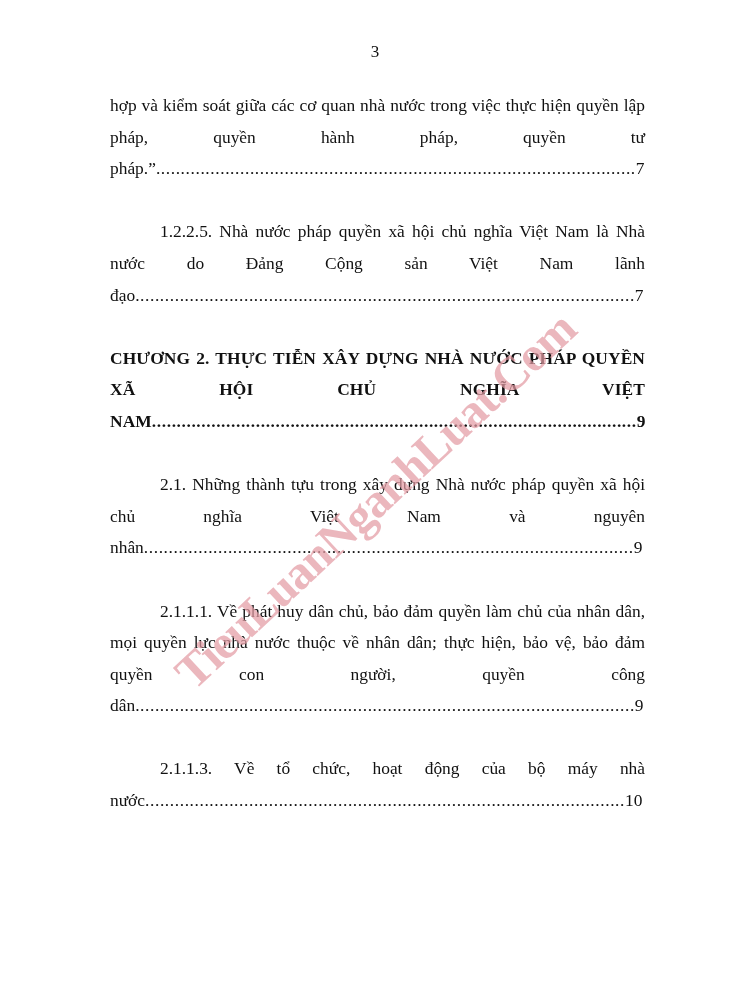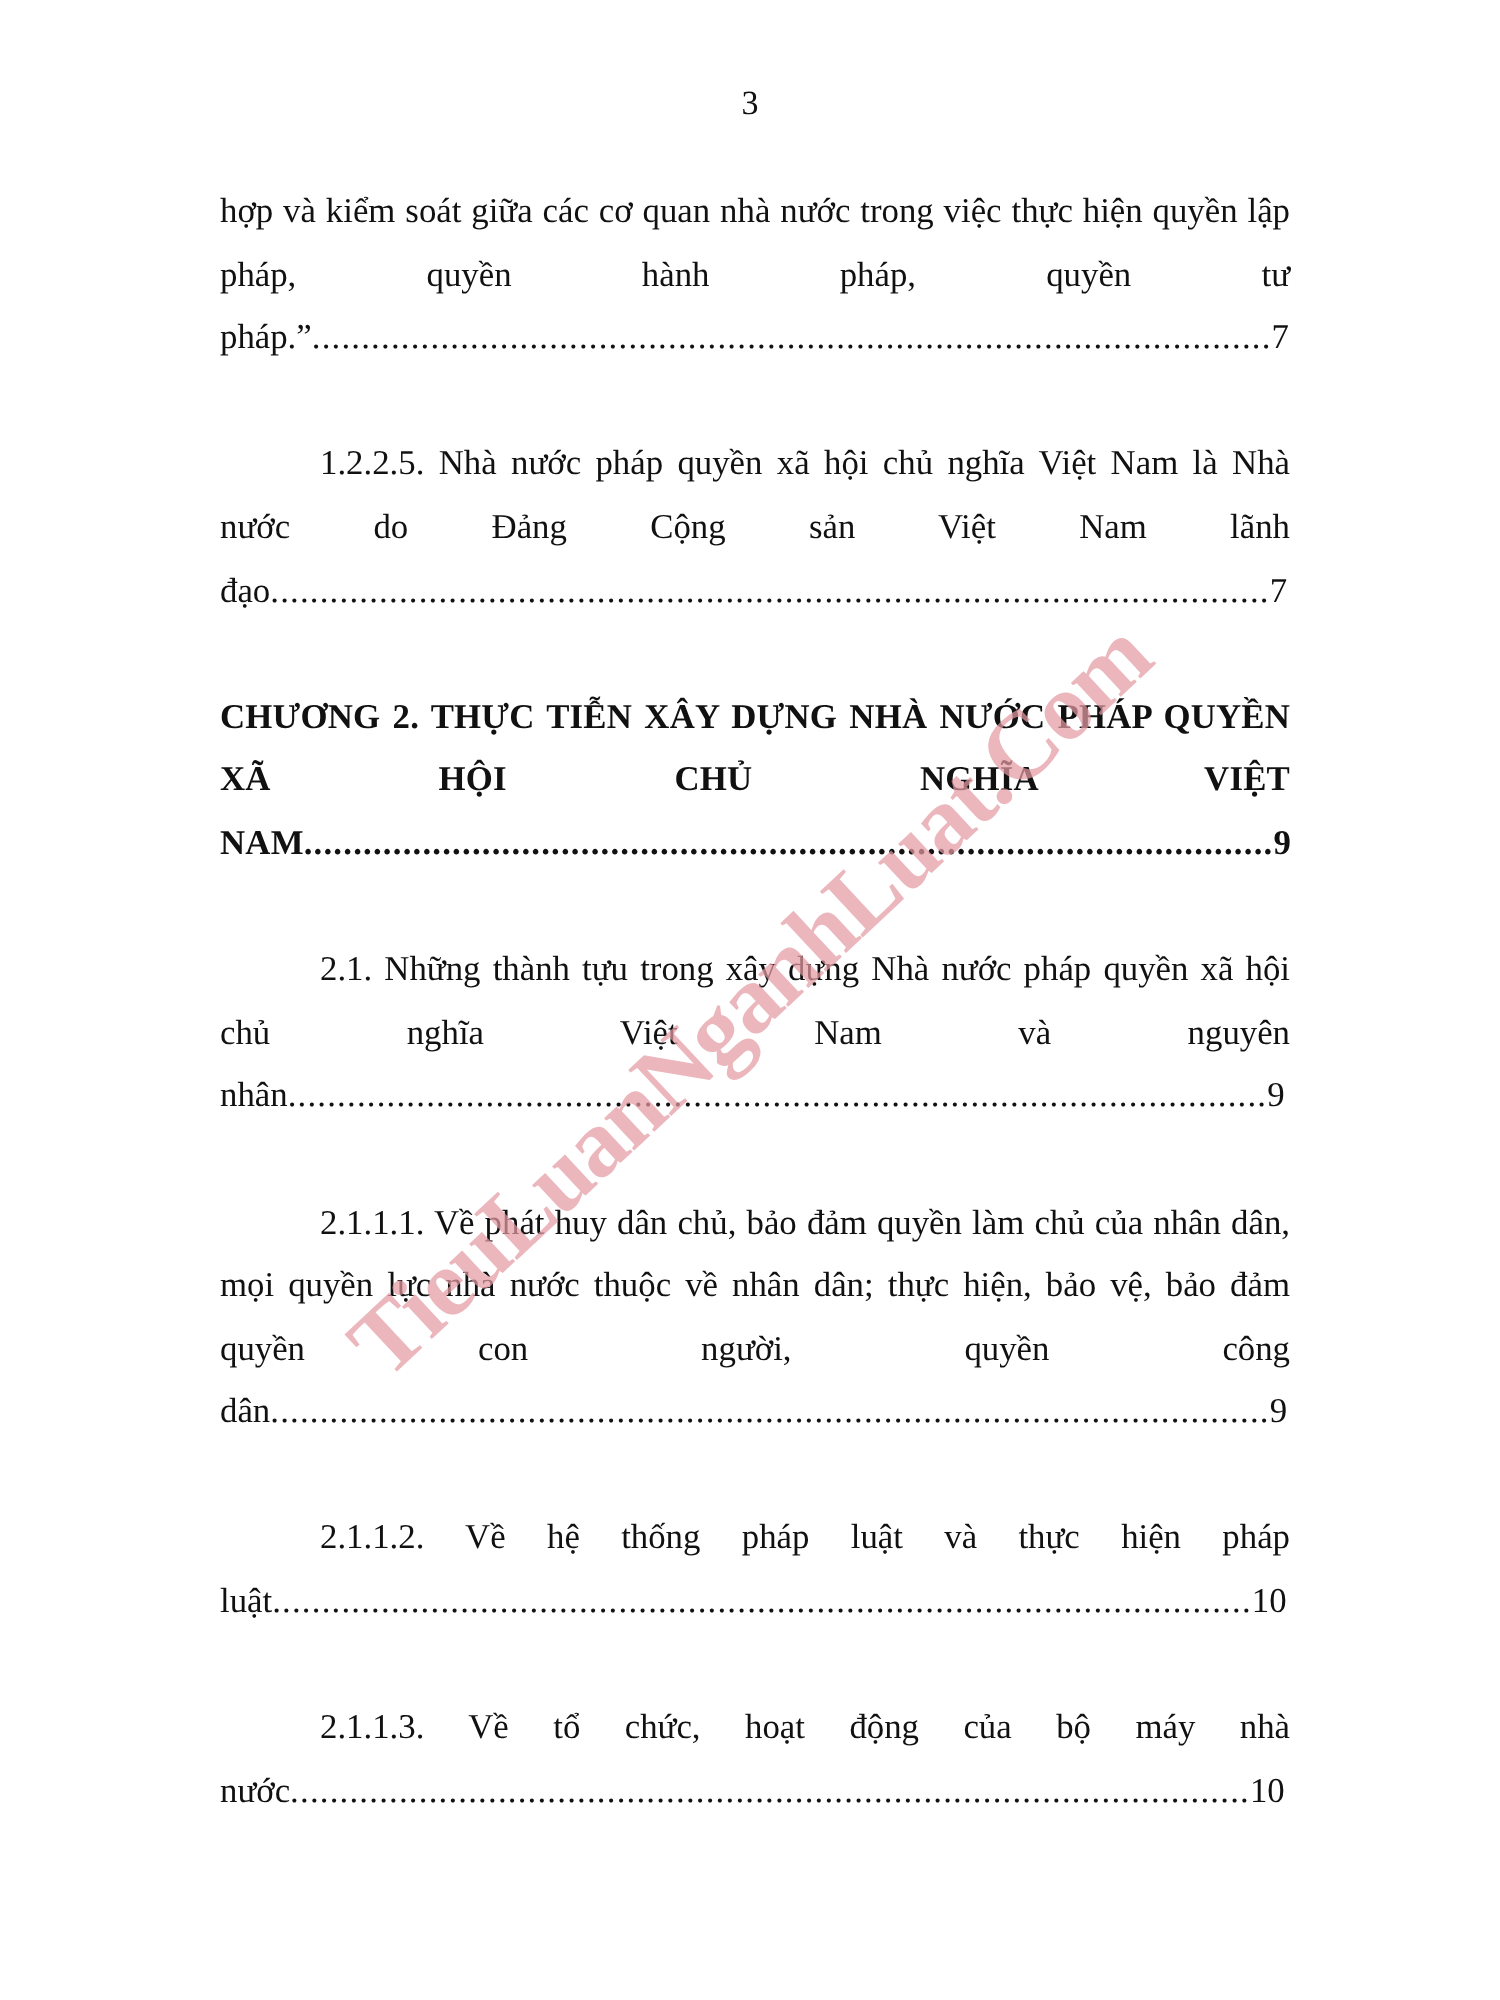--- a/index.html
+++ b/index.html
@@ -110,21 +110,20 @@
 <div class="page" style="background: rgb(255, 255, 255);">
 
   <div class="page-number">3</div>
 
   <div class="toc">
       <p class="toc-entry no-indent"><span>hợp và kiểm soát giữa các cơ quan nhà nước trong việc thực hiện quyền lập pháp, quyền hành pháp, quyền tư pháp.”</span><span class="tail"><span class="leader">.................................................................................................</span><span class="pageno">7</span></span></p>
       <p class="toc-entry"><span>1.2.2.5. Nhà nước pháp quyền xã hội chủ nghĩa Việt Nam là Nhà nước do Đảng Cộng sản Việt Nam lãnh đạo</span><span class="tail"><span class="leader">.....................................................................................................</span><span class="pageno">7</span></span></p>
       <p class="toc-entry level-chapter"><span>CHƯƠNG 2. THỰC TIỄN XÂY DỰNG NHÀ NƯỚC PHÁP QUYỀN XÃ HỘI CHỦ NGHĨA VIỆT NAM</span><span class="tail"><span class="leader">..................................................................................................</span><span class="pageno">9</span></span></p>
       <p class="toc-entry"><span>2.1. Những thành tựu trong xây dựng Nhà nước pháp quyền xã hội chủ nghĩa Việt Nam và nguyên nhân</span><span class="tail"><span class="leader">...................................................................................................</span><span class="pageno">9</span></span></p>
       <p class="toc-entry"><span>2.1.1.1. Về phát huy dân chủ, bảo đảm quyền làm chủ của nhân dân, mọi quyền lực nhà nước thuộc về nhân dân; thực hiện, bảo vệ, bảo đảm quyền con người, quyền công dân</span><span class="tail"><span class="leader">.....................................................................................................</span><span class="pageno">9</span></span></p>
-      <p class="toc-entry"><span>2.1.1.2. Về hệ thống pháp luật và thực hiện pháp luật</span><span class="tail"><span class="leader">...................................................................................................</span><span class="pageno">10</span></span></p>
       <p class="toc-entry"><span>2.1.1.3. Về tổ chức, hoạt động của bộ máy nhà nước</span><span class="tail"><span class="leader">.................................................................................................</span><span class="pageno">10</span></span></p>
     </div>
 
   <div class="watermark-layer">
     <div class="watermark" style="color: rgb(227, 155, 164);">TieuLuanNganhLuat.Com</div>
   </div>
 
 </div>
 
 </body></html>

